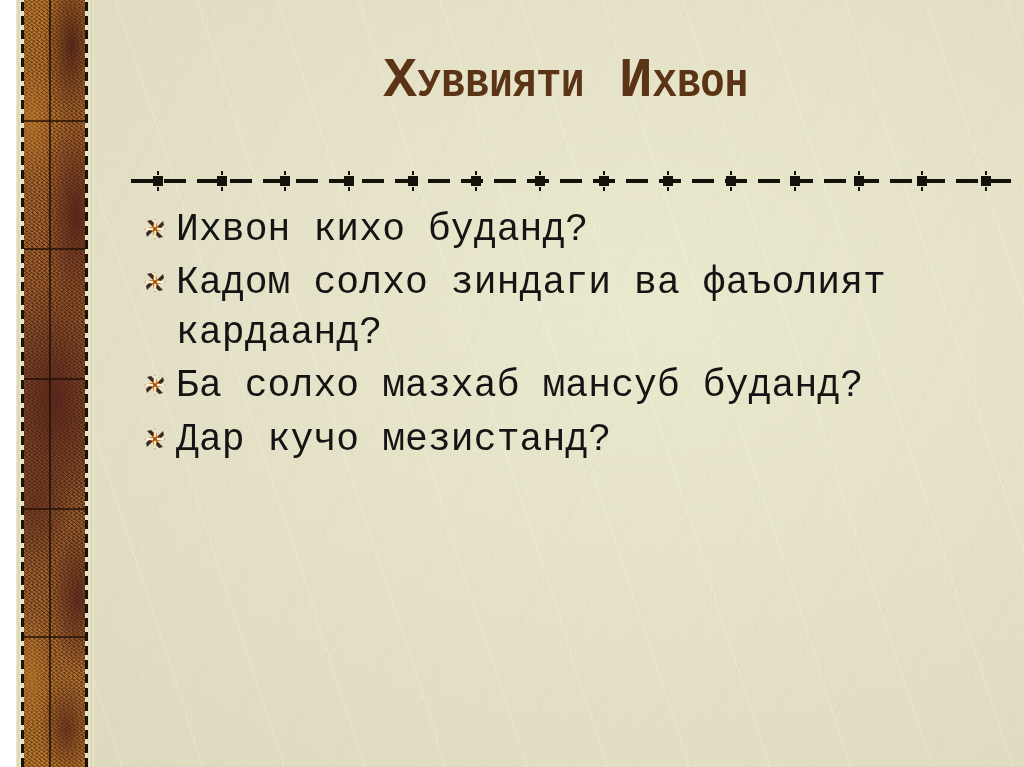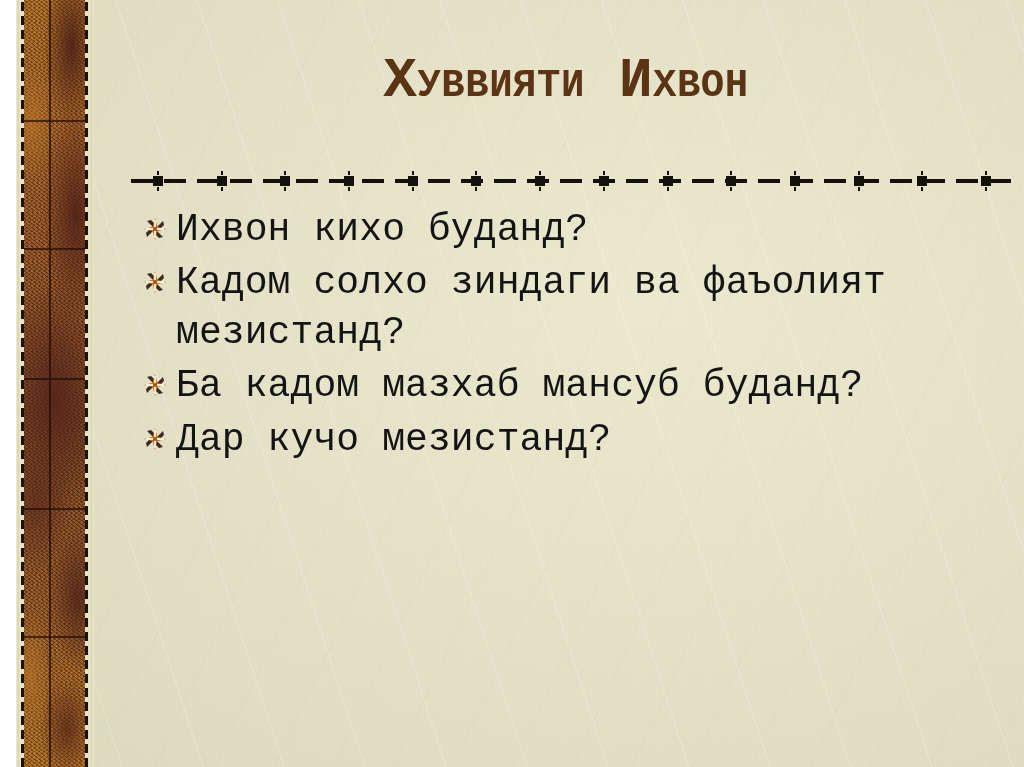--- a/index.html
+++ b/index.html
@@ -266,33 +266,33 @@
       <div class="bullet-row">
         <span class="bullet-mark"><svg viewBox="0 0 22 22" width="22" height="22">
             <path d="M11 11 L3 3 L7 2 L11 6 Z" fill="#3a2a22"></path>
             <path d="M11 11 L19 3 L20 7 L16 11 Z" fill="#3a2a22"></path>
             <path d="M11 11 L19 19 L15 20 L11 16 Z" fill="#3a2a22"></path>
             <path d="M11 11 L3 19 L2 15 L6 11 Z" fill="#3a2a22"></path>
             <path d="M11 0 L13.3 8.7 L22 11 L13.3 13.3 L11 22 L8.7 13.3 L0 11 L8.7 8.7 Z" fill="#c8721a"></path>
             <path d="M10.1 2 H11.9 V20 H10.1 Z M2 10.1 H20 V11.9 H2 Z" fill="#fbf0d8"></path>
             <circle cx="11" cy="11" r="2.1" fill="#a5521a"></circle>
           </svg></span>
-        <span class="bullet-text">Кадом солхо зиндаги ва фаъолият мезистанд?</span>
+        <span class="bullet-text">Кадом солхо зиндаги ва фаъолият кардаанд?</span>
       </div>
       <div class="bullet-row">
         <span class="bullet-mark"><svg viewBox="0 0 22 22" width="22" height="22">
             <path d="M11 11 L3 3 L7 2 L11 6 Z" fill="#3a2a22"></path>
             <path d="M11 11 L19 3 L20 7 L16 11 Z" fill="#3a2a22"></path>
             <path d="M11 11 L19 19 L15 20 L11 16 Z" fill="#3a2a22"></path>
             <path d="M11 11 L3 19 L2 15 L6 11 Z" fill="#3a2a22"></path>
             <path d="M11 0 L13.3 8.7 L22 11 L13.3 13.3 L11 22 L8.7 13.3 L0 11 L8.7 8.7 Z" fill="#c8721a"></path>
             <path d="M10.1 2 H11.9 V20 H10.1 Z M2 10.1 H20 V11.9 H2 Z" fill="#fbf0d8"></path>
             <circle cx="11" cy="11" r="2.1" fill="#a5521a"></circle>
           </svg></span>
-        <span class="bullet-text">Ба кадом мазхаб мансуб буданд?</span>
+        <span class="bullet-text">Ба солхо мазхаб мансуб буданд?</span>
       </div>
       <div class="bullet-row">
         <span class="bullet-mark"><svg viewBox="0 0 22 22" width="22" height="22">
             <path d="M11 11 L3 3 L7 2 L11 6 Z" fill="#3a2a22"></path>
             <path d="M11 11 L19 3 L20 7 L16 11 Z" fill="#3a2a22"></path>
             <path d="M11 11 L19 19 L15 20 L11 16 Z" fill="#3a2a22"></path>
             <path d="M11 11 L3 19 L2 15 L6 11 Z" fill="#3a2a22"></path>
             <path d="M11 0 L13.3 8.7 L22 11 L13.3 13.3 L11 22 L8.7 13.3 L0 11 L8.7 8.7 Z" fill="#c8721a"></path>
             <path d="M10.1 2 H11.9 V20 H10.1 Z M2 10.1 H20 V11.9 H2 Z" fill="#fbf0d8"></path>
             <circle cx="11" cy="11" r="2.1" fill="#a5521a"></circle>

